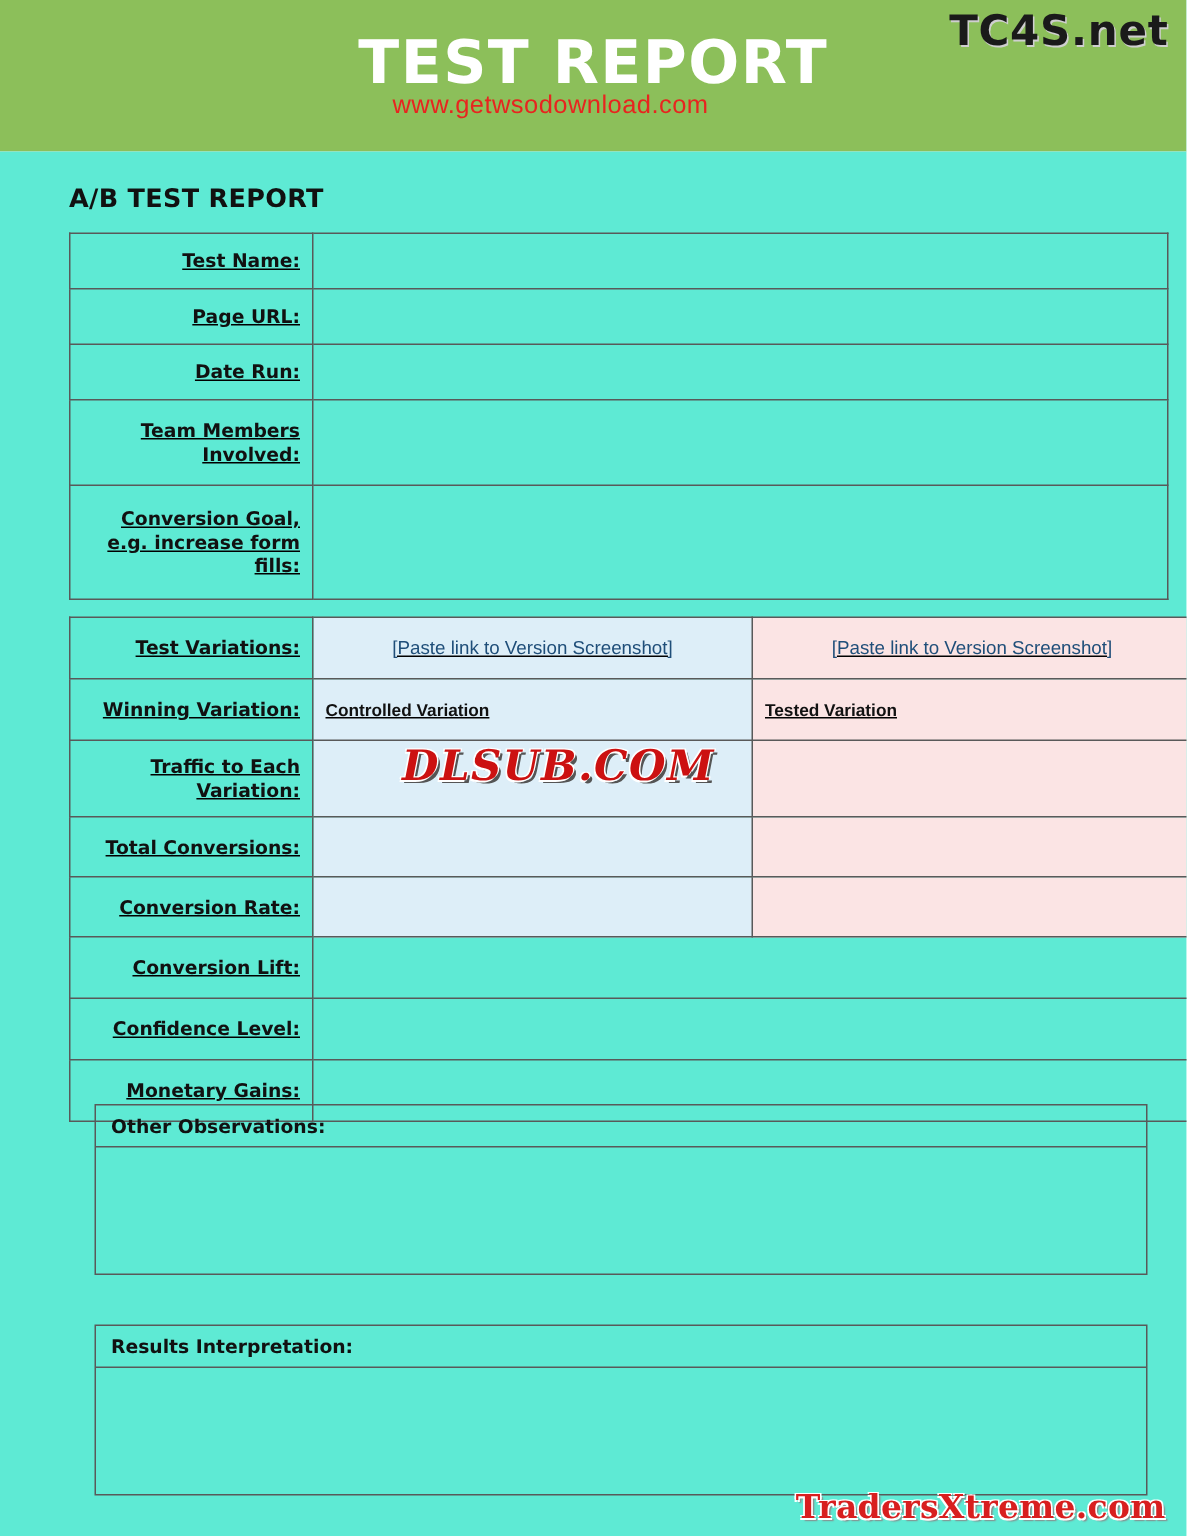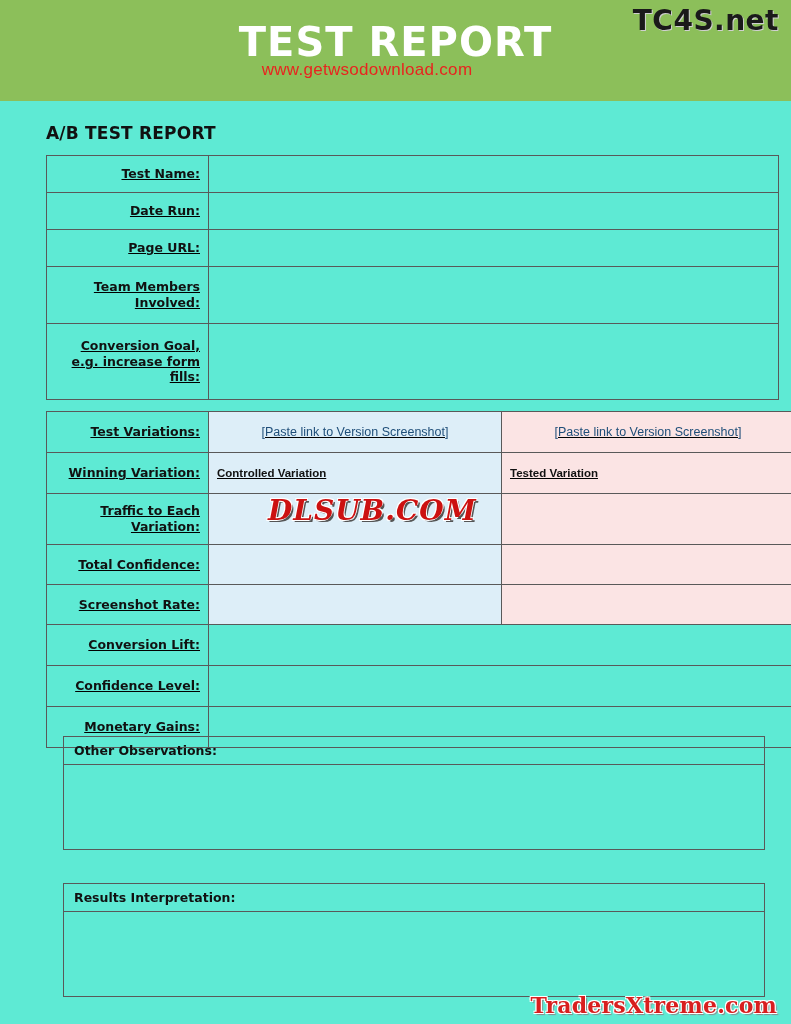--- a/index.html
+++ b/index.html
@@ -215,25 +215,25 @@
 
   <div class="doc-title">A/B TEST REPORT</div>
 
   <table class="form" id="table-basic">
     <tbody>
         <tr>
       <td class="label">Test Name:</td>
       <td class="value" style="height:24px"></td>
     </tr>
     <tr>
+      <td class="label">Page URL:</td>
+      <td class="value" style="height:24px"></td>
+    </tr>
+    <tr>
       <td class="label">Date Run:</td>
-      <td class="value" style="height:24px"></td>
-    </tr>
-    <tr>
-      <td class="label">Page URL:</td>
       <td class="value" style="height:24px"></td>
     </tr>
     <tr>
       <td class="label" style="height:44px">Team Members Involved:</td>
       <td class="value"></td>
     </tr>
     <tr>
       <td class="label" style="height:63px">Conversion Goal, e.g. increase form fills:</td>
       <td class="value"></td>
     </tr>
@@ -259,26 +259,26 @@
       <td class="cell-b">
         <span class="var-name">Tested Variation</span>
       </td>
     </tr>
     <tr>
       <td class="label" style="height:38px">Traffic to Each Variation:</td>
       <td class="cell-a"></td>
       <td class="cell-b"></td>
     </tr>
     <tr>
-      <td class="label" style="height:27px">Total Confidence:</td>
+      <td class="label" style="height:27px">Total Conversions:</td>
       <td class="cell-a"></td>
       <td class="cell-b"></td>
     </tr>
     <tr>
-      <td class="label" style="height:27px">Screenshot Rate:</td>
+      <td class="label" style="height:27px">Conversion Rate:</td>
       <td class="cell-a"></td>
       <td class="cell-b"></td>
     </tr>
     <tr>
       <td class="label" style="height:28px">Conversion Lift:</td>
       <td class="cell-wide" colspan="2"></td>
     </tr>
     <tr>
       <td class="label" style="height:28px">Confidence Level:</td>
       <td class="cell-wide" colspan="2"></td>

